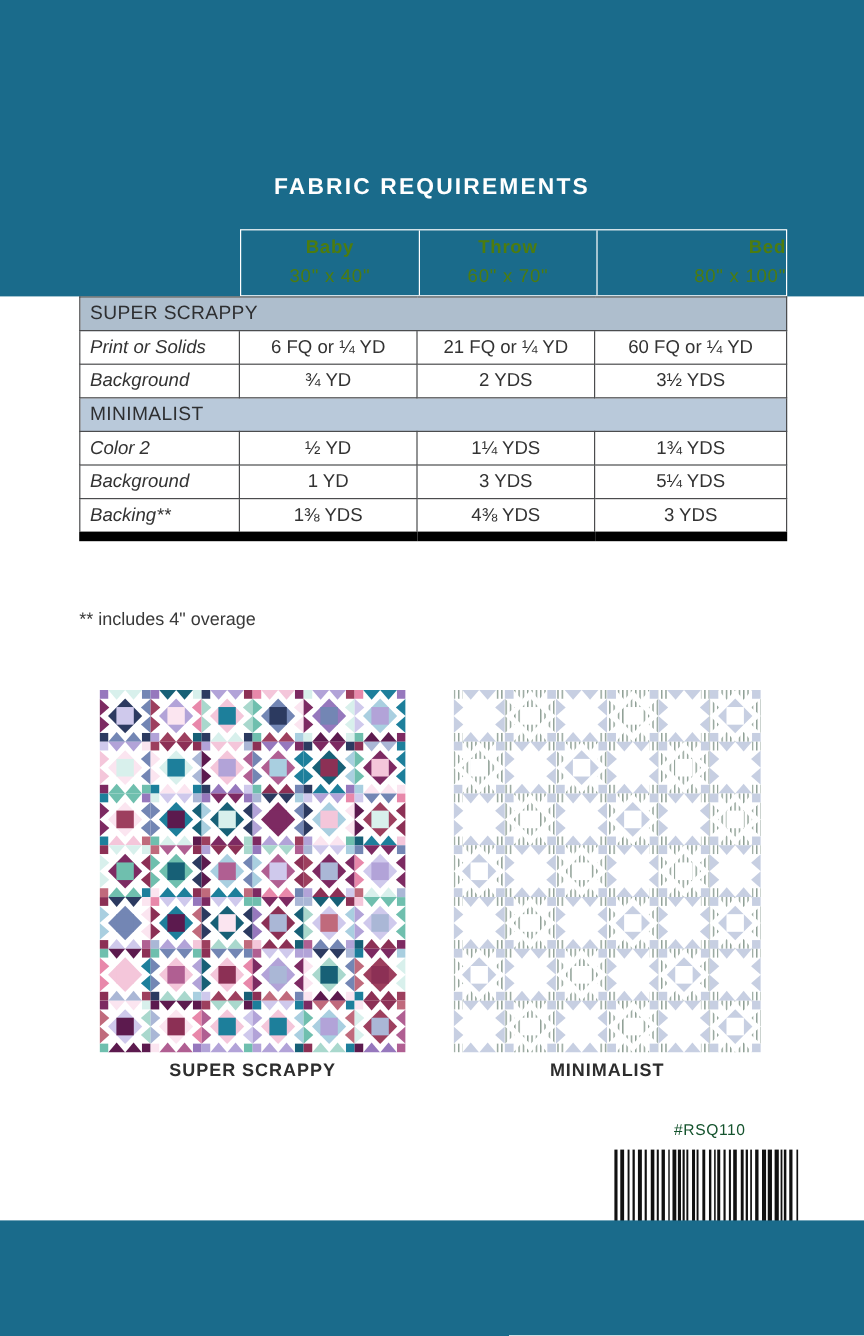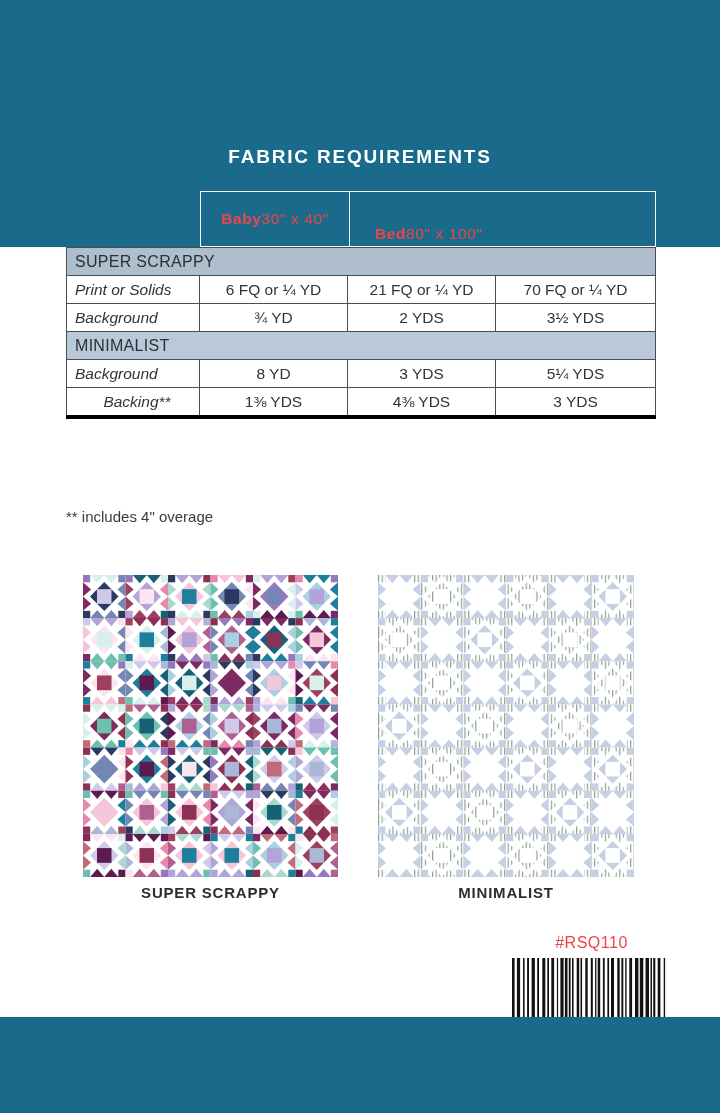--- a/index.html
+++ b/index.html
@@ -4,62 +4,66 @@
 <style>
   html,body{margin:0;padding:0;background:#e8e8e8;}
   .page{position:relative;width:720px;height:1113px;background:#ffffff;margin:0 auto;
         font-family:"Liberation Sans",sans-serif;overflow:hidden;}
   
   .top-band{position:absolute;left:0;top:0;width:720px;height:247px;background:#1a6b8b;}
   .page-title{position:absolute;left:0;top:146px;width:720px;text-align:center;
     color:#ffffff;font-size:19px;font-weight:600;letter-spacing:1.8px;}
   .size-header{position:absolute;left:200px;top:191px;width:456px;height:56px;
     display:flex;border:1.5px solid #ffffff;box-sizing:border-box;}
-  .size-col{box-sizing:border-box;border-left:1.5px solid #ffffff;color:#ef4444;
-    display:flex;flex-direction:row;justify-content:center;align-items:center;line-height:1.55;}
+  .size-col{box-sizing:border-box;border-left:1.5px solid #ffffff;color:#4d7c0f;
+    display:flex;flex-direction:column;justify-content:center;align-items:center;line-height:1.55;}
   .size-col:first-child{border-left:none;}
   .size-col .nm{font-size:15.5px;font-weight:600;letter-spacing:.6px;}
   .size-col .sz{font-size:15.5px;font-weight:500;letter-spacing:.6px;}
   .c1{width:148px;} .c2{width:148px;} .c3{width:158.5px;align-items:flex-end;}
   
   table.req{position:absolute;left:66px;top:247px;width:589px;border-collapse:collapse;
     table-layout:fixed;font-size:15.5px;color:#333333;}
   table.req td{border:1px solid #4b4c4e;height:27px;padding:0;vertical-align:middle;}
   table.req td.lbl{padding-left:8px;text-align:left;font-style:italic;}
   table.req td.val{text-align:center;}
   table.req tr.sec td{background:#aebecd;padding-left:8px;font-size:16px;color:#2e2f31;letter-spacing:.3px;}
   table.req tr.sec.min td{background:#b9c9da;}
-  table.req tr:last-child td{border-bottom:4px solid #000000;text-align:center;}
+  table.req tr:last-child td{border-bottom:8px solid #000000;}
   .footnote{position:absolute;left:66px;top:508px;font-size:15px;color:#3a3a3a;}
   
   .quilt-a{position:absolute;left:83px;top:575px;}
   .quilt-b{position:absolute;left:378px;top:575px;}
   .quilt-label-a{position:absolute;left:83px;top:884px;width:255px;text-align:center;
     font-size:15px;font-weight:700;letter-spacing:.8px;color:#2d2d2d;}
   .quilt-label-b{position:absolute;left:378px;top:884px;width:256px;text-align:center;
     font-size:15px;font-weight:700;letter-spacing:.8px;color:#2d2d2d;}
   
   .sku{position:absolute;left:498px;top:934px;width:187px;text-align:center;
-    font-size:16px;color:#ef4444;letter-spacing:.5px;}
+    font-size:13px;color:#14532d;letter-spacing:.5px;}
   .barcode-box{position:absolute;left:498px;top:952px;width:187px;height:131px;background:#ffffff;}
   
   .footer{position:absolute;left:0;top:1017px;width:720px;height:96px;background:#1a6b8b;}
 </style>
 </head>
 <body>
 
 <div class="page">
 
   <div class="top-band"></div>
   <div class="page-title">FABRIC REQUIREMENTS</div>
 
   <div class="size-header">
     <div class="size-col c1">
       <div class="nm">Baby</div>
       <div class="sz">30" x 40"</div>
+    </div>
+    <div class="size-col c2">
+      <div class="nm">Throw</div>
+      <div class="sz">60" x 70"</div>
     </div>
     <div class="size-col c3">
       <div class="nm">Bed</div>
       <div class="sz">80" x 100"</div>
     </div>
   </div>
 
   <table class="req">
     <colgroup>
         <col style="width:133px">
@@ -68,34 +72,40 @@
         <col style="width:160px">
       </colgroup>
     <tbody>
       <tr class="sec">
         <td colspan="4">SUPER SCRAPPY</td>
       </tr>
       <tr>
         <td class="lbl">Print or Solids</td>
         <td class="val">6 FQ or ¼ YD</td>
         <td class="val">21 FQ or ¼ YD</td>
-        <td class="val">70 FQ or ¼ YD</td>
+        <td class="val">60 FQ or ¼ YD</td>
       </tr>
       <tr>
         <td class="lbl">Background</td>
         <td class="val">¾ YD</td>
         <td class="val">2 YDS</td>
         <td class="val">3½ YDS</td>
       </tr>
       <tr class="sec min">
         <td colspan="4">MINIMALIST</td>
       </tr>
       <tr>
+        <td class="lbl">Color 2</td>
+        <td class="val">½ YD</td>
+        <td class="val">1¼ YDS</td>
+        <td class="val">1¾ YDS</td>
+      </tr>
+      <tr>
         <td class="lbl">Background</td>
-        <td class="val">8 YD</td>
+        <td class="val">1 YD</td>
         <td class="val">3 YDS</td>
         <td class="val">5¼ YDS</td>
       </tr>
       <tr>
         <td class="lbl">Backing**</td>
         <td class="val">1⅜ YDS</td>
         <td class="val">4⅜ YDS</td>
         <td class="val">3 YDS</td>
       </tr>
     </tbody>

